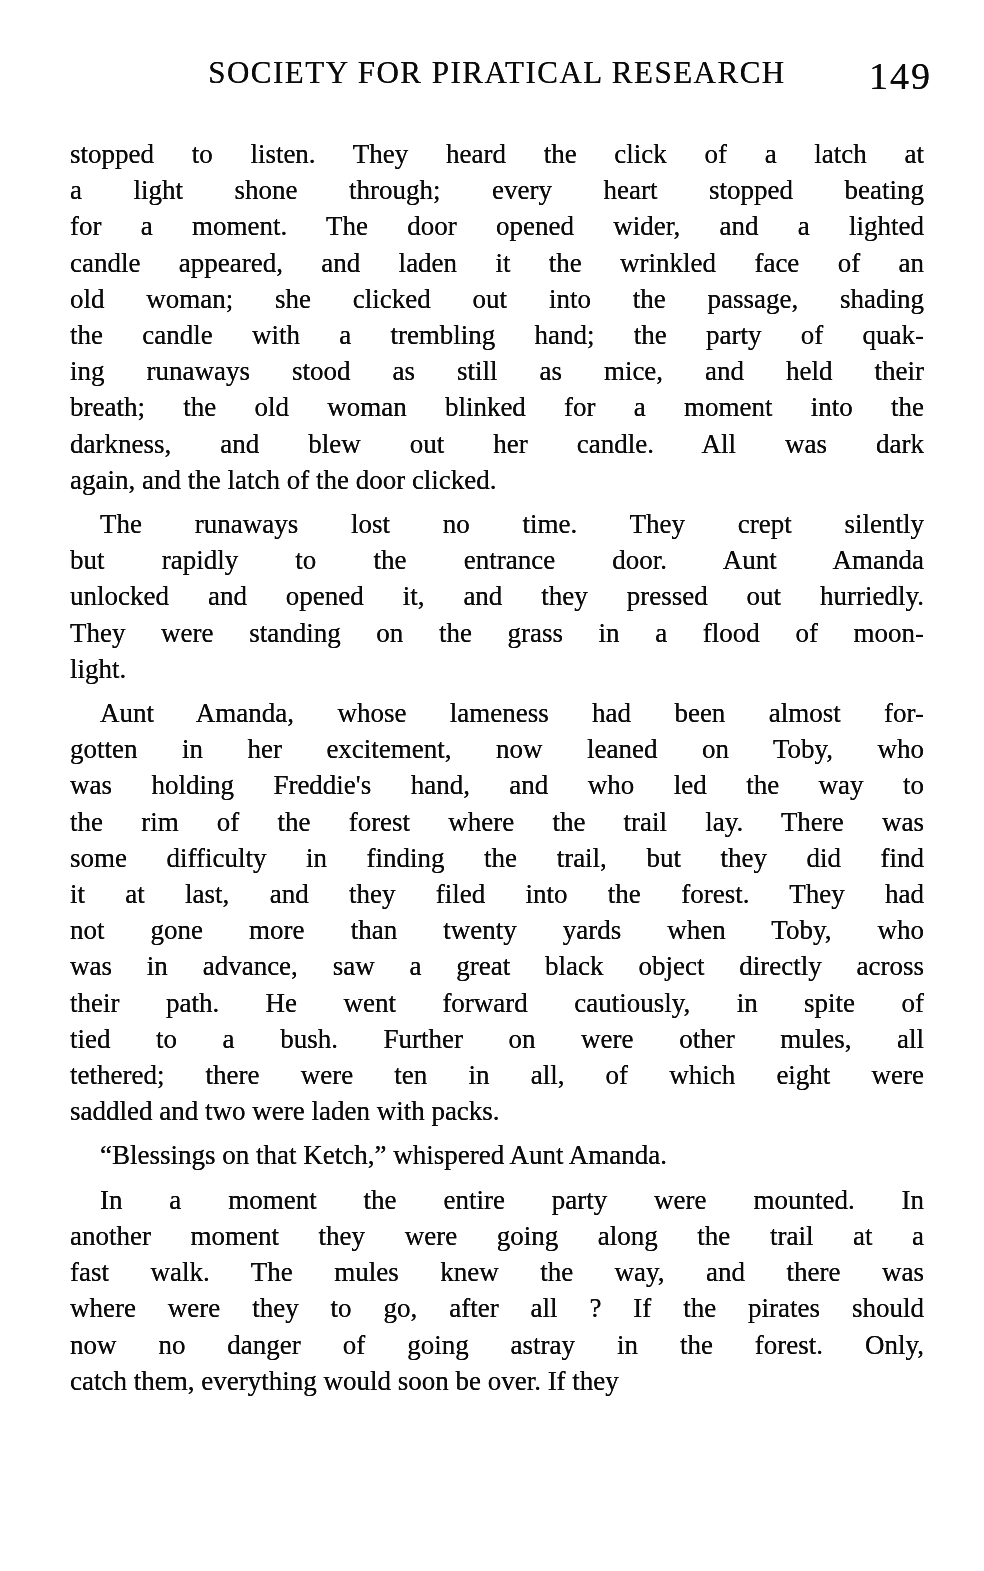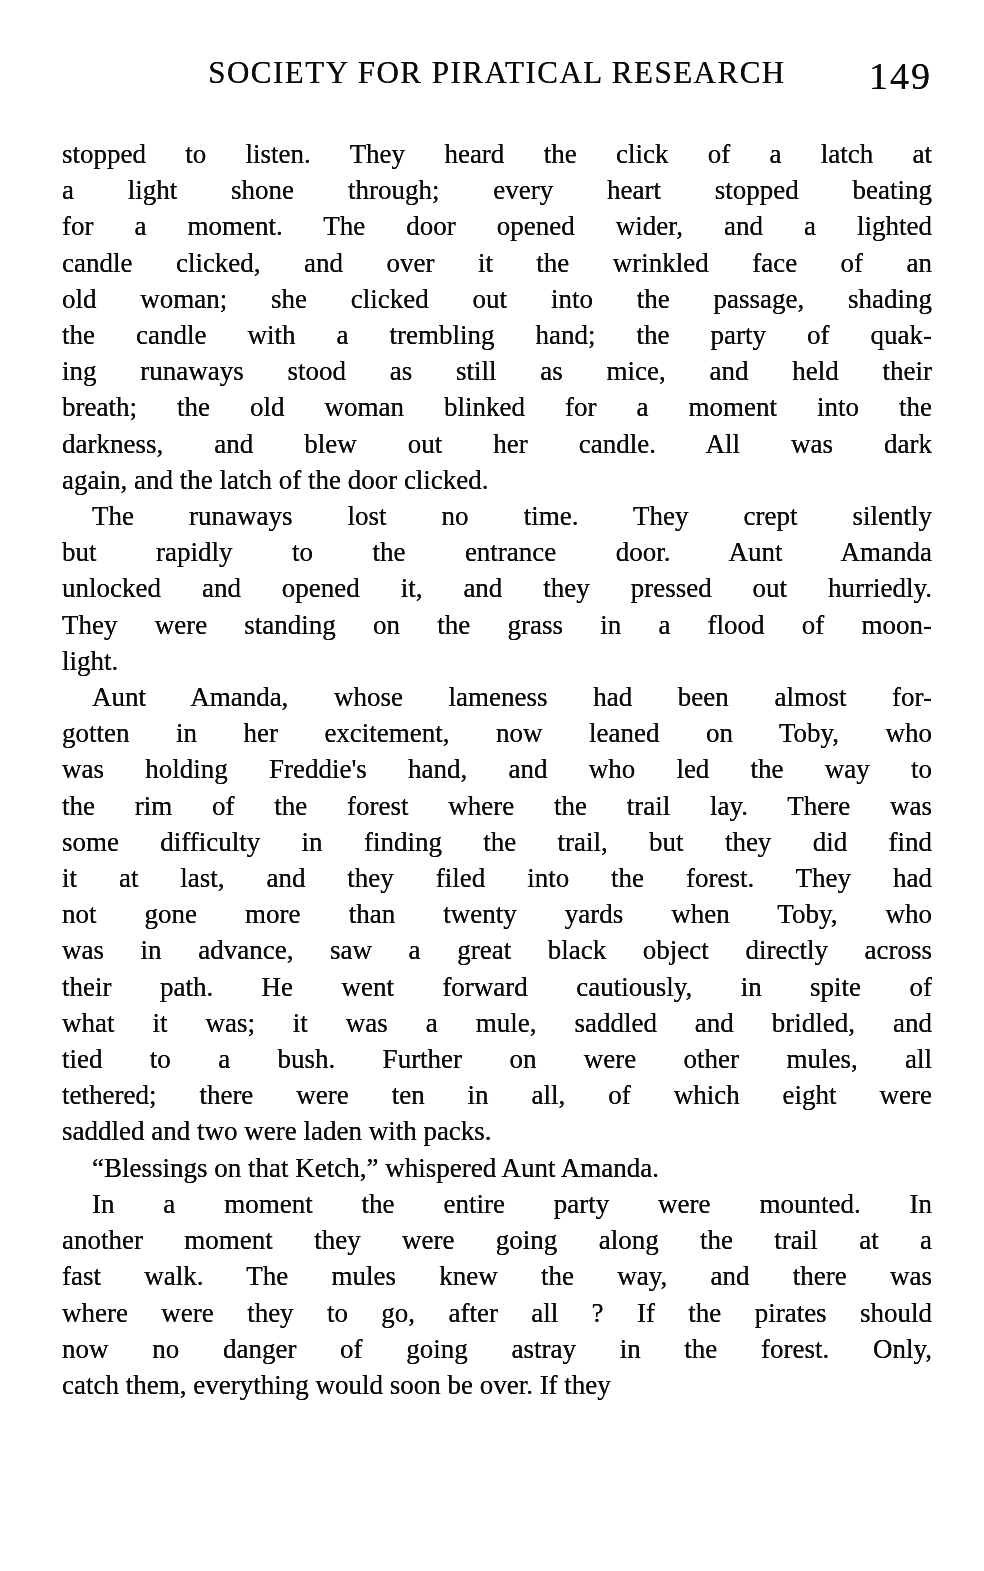--- a/index.html
+++ b/index.html
@@ -45,21 +45,21 @@
     font-feature-settings: "onum" 1;
     text-shadow: 0 0 0.5px currentColor;
   }
   
   .text-block {
     margin-top: 42px;
     font-size: 27px;
     line-height: 36.2px;
     text-shadow: 0 0 0.4px currentColor;
   }
-  .paragraph { margin: 0; }
+  .paragraph { margin: 8px; }
   .line {
     text-align: justify;
     text-align-last: justify;
   }
   .line.last {
     text-align-last: left;
   }
   .paragraph.indent .line:first-child {
     text-indent: 30px;
   }
@@ -91,21 +91,21 @@
   <div class="running-head">
     <div class="head-title">SOCIETY FOR PIRATICAL RESEARCH</div>
     <div class="folio">149</div>
   </div>
 
   <div class="text-block">
       <div class="paragraph">
         <div class="line">stopped to listen.  They heard the click of a latch at</div>
         <div class="line">a light shone through; every heart stopped beating</div>
         <div class="line">for a moment.  The door opened wider, and a lighted</div>
-        <div class="line">candle clicked, and over it the wrinkled face of an</div>
+        <div class="line">candle appeared, and laden it the wrinkled face of an</div>
         <div class="line">old woman; she clicked out into the passage, shading</div>
         <div class="line">the candle with a trembling hand; the party of quak-</div>
         <div class="line">ing runaways stood as still as mice, and held their</div>
         <div class="line">breath; the old woman blinked for a moment into the</div>
         <div class="line">darkness, and blew out her candle.  All was dark</div>
         <div class="line last">again, and the latch of the door clicked.</div>
       </div>
       <div class="paragraph indent">
         <div class="line">The runaways lost no time.  They crept silently</div>
         <div class="line">but rapidly to the entrance door.  Aunt Amanda</div>
@@ -116,21 +116,20 @@
       <div class="paragraph indent">
         <div class="line">Aunt Amanda, whose lameness had been almost for-</div>
         <div class="line">gotten in her excitement, now leaned on Toby, who</div>
         <div class="line">was holding Freddie's hand, and who led the way to</div>
         <div class="line">the rim of the forest where the trail lay.  There was</div>
         <div class="line">some difficulty in finding the trail, but they did find</div>
         <div class="line">it at last, and they filed into the forest.  They had</div>
         <div class="line">not gone more than twenty yards when Toby, who</div>
         <div class="line">was in advance, saw a great black object directly across</div>
         <div class="line">their path.  He went forward cautiously, in spite of</div>
-        <div class="line">what it was; it was a mule, saddled and bridled, and</div>
         <div class="line">tied to a bush.  Further on were other mules, all</div>
         <div class="line">tethered; there were ten in all, of which eight were</div>
         <div class="line last">saddled and two were laden with packs.</div>
       </div>
       <div class="paragraph indent">
         <div class="line last">“Blessings on that Ketch,” whispered Aunt Amanda.</div>
       </div>
       <div class="paragraph indent">
         <div class="line">In a moment the entire party were mounted.   In</div>
         <div class="line">another moment they were going along the trail at a</div>

